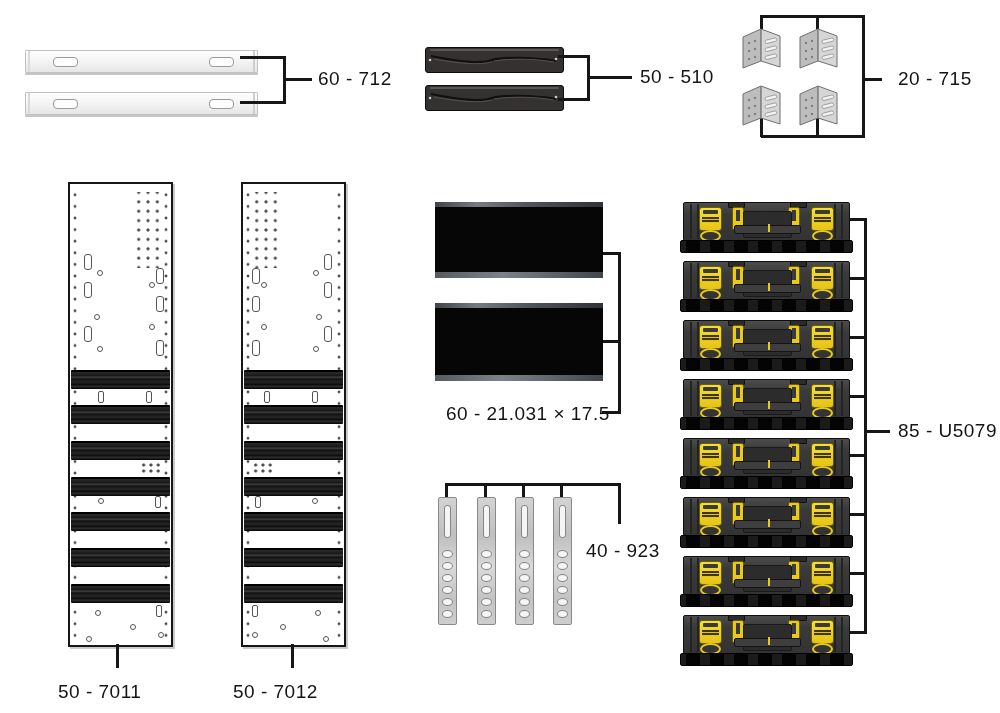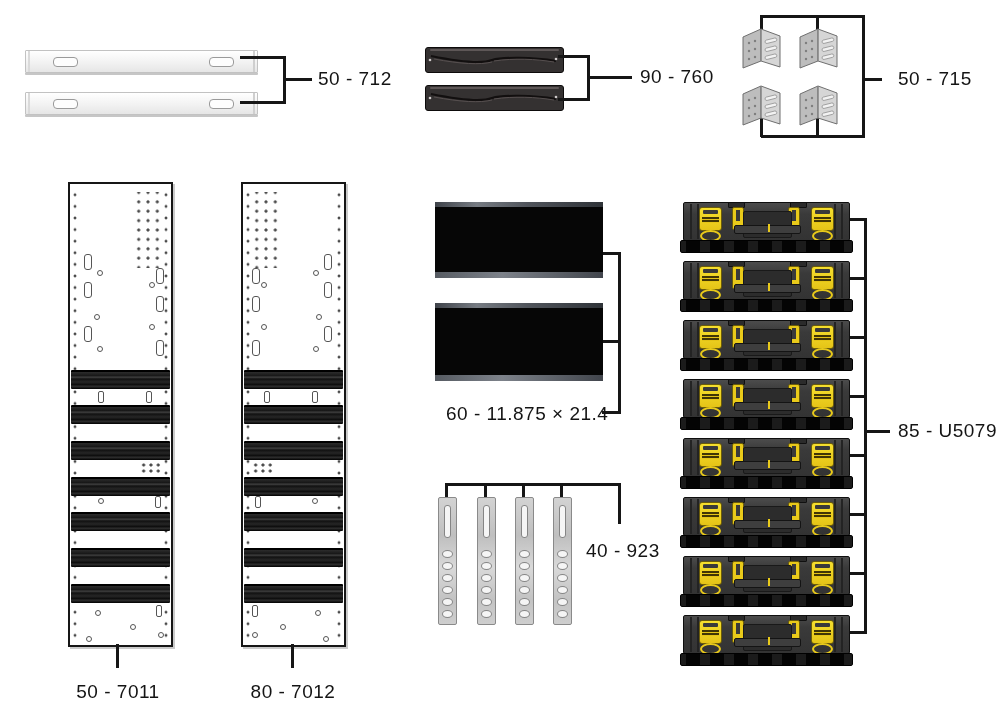--- a/index.html
+++ b/index.html
@@ -3,21 +3,21 @@
 <meta charset="utf-8">
 <style>
   html,body{margin:0;padding:0;background:#ffffff;}
   .canvas{position:relative;width:1000px;height:713px;background:#ffffff;overflow:hidden;
           font-family:"Liberation Sans",sans-serif;}
   
   .ln{position:absolute;background:#161616;}
   .ln.h{height:3px;}
   .ln.v{width:3px;}
   .plabel{position:absolute;font-size:19px;color:#141414;letter-spacing:.5px;white-space:nowrap;}
-  .plabel.center{width:120px;text-align:center;}
+  .plabel.center{width:120px;}
   
   .rail{position:absolute;left:25px;width:231px;height:21px;border:1px solid #c2c2c2;border-radius:1px;
         background:linear-gradient(180deg,#ffffff,#f2f2f2 55%,#e6e6e6);box-shadow:0 2px 0 #c6c6c6;}
   .rail::before{content:"";position:absolute;left:2px;top:0;bottom:0;width:2px;background:#dadada;}
   .rail::after{content:"";position:absolute;right:2px;top:0;bottom:0;width:2px;background:#cfcfcf;}
   .rail .slot{position:absolute;top:6px;width:23px;height:8px;border:1px solid #9a9a9a;border-radius:4px;background:#fdfdfd;}
   .rail .s1{left:27px;} .rail .s2{right:23px;}
   
   .liner{position:absolute;left:425px;width:137px;height:24px;background:#343131;
          border:1px solid #0d0b0b;border-radius:3px;}
@@ -92,21 +92,21 @@
         <i class="slot s2"></i>
       </div>
     <div class="rail" style="top:92px">
         <i class="slot s1"></i>
         <i class="slot s2"></i>
       </div>
     <div class="ln h" style="left:240px;top:56px;width:46px"></div>
     <div class="ln h" style="left:240px;top:101px;width:46px"></div>
     <div class="ln v" style="left:283px;top:56px;height:48px"></div>
     <div class="ln h" style="left:286px;top:78px;width:26px"></div>
-    <div class="plabel" style="left:318px;top:68px">50 - 712</div>
+    <div class="plabel" style="left:318px;top:68px">60 - 712</div>
   </div>
 
   <div>
     <div class="liner" style="top:47px">
       <svg width="135" height="22" viewBox="0 0 135 22">
           <path d="M5 8 C 35 14, 56 16, 66 12 C 76 9, 106 9, 130 13" stroke="#120f0f" stroke-width="2.2" fill="none"></path>
           <path d="M8 11 C 35 16, 54 17, 66 14" stroke="#575050" stroke-width="1" fill="none"></path>
           <path d="M68 13 C 88 10, 110 11, 128 14" stroke="#575050" stroke-width="1" fill="none"></path>
           <circle cx="4" cy="12" r="1.3" fill="#cfcaca"></circle>
           <circle cx="130" cy="11" r="1.3" fill="#cfcaca"></circle>
@@ -118,33 +118,33 @@
           <path d="M8 11 C 35 16, 54 17, 66 14" stroke="#575050" stroke-width="1" fill="none"></path>
           <path d="M68 13 C 88 10, 110 11, 128 14" stroke="#575050" stroke-width="1" fill="none"></path>
           <circle cx="4" cy="12" r="1.3" fill="#cfcaca"></circle>
           <circle cx="130" cy="11" r="1.3" fill="#cfcaca"></circle>
         </svg>
     </div>
     <div class="ln h" style="left:558px;top:55px;width:32px"></div>
     <div class="ln h" style="left:558px;top:98px;width:32px"></div>
     <div class="ln v" style="left:587px;top:55px;height:46px"></div>
     <div class="ln h" style="left:590px;top:76px;width:42px"></div>
-    <div class="plabel" style="left:640px;top:66px">90 - 760</div>
+    <div class="plabel" style="left:640px;top:66px">50 - 510</div>
   </div>
 
   <div>
     <div class="ln h" style="left:761px;top:15px;width:104px"></div>
     <div class="ln v" style="left:760px;top:15px;height:20px"></div>
     <div class="ln v" style="left:816px;top:15px;height:20px"></div>
     <div class="ln h" style="left:761px;top:135px;width:104px"></div>
     <div class="ln v" style="left:760px;top:115px;height:22px"></div>
     <div class="ln v" style="left:816px;top:115px;height:22px"></div>
     <div class="ln v" style="left:862px;top:15px;height:123px"></div>
     <div class="ln h" style="left:864px;top:78px;width:18px"></div>
-    <div class="plabel" style="left:898px;top:68px">50 - 715</div>
+    <div class="plabel" style="left:898px;top:68px">20 - 715</div>
     <div class="bracket" style="left:740px;top:27px"><svg width="43" height="47" viewBox="0 0 43 47">
           <polygon points="21,2 3,10 3,41 21,34" fill="#bdbdbd" stroke="#6f6f6f" stroke-width="1"></polygon>
           <polygon points="21,2 40,9 40,40 21,34" fill="#d6d6d6" stroke="#6f6f6f" stroke-width="1"></polygon>
           <line x1="21" y1="2" x2="21" y2="34" stroke="#8c8c8c"></line>
           <circle cx="9" cy="16" r="1.2" fill="#7d7d7d"></circle>
           <circle cx="15" cy="14" r="1.2" fill="#7d7d7d"></circle>
           <circle cx="9" cy="24" r="1.2" fill="#7d7d7d"></circle>
           <circle cx="15" cy="22" r="1.2" fill="#7d7d7d"></circle>
           <circle cx="9" cy="32" r="1.2" fill="#7d7d7d"></circle>
           <circle cx="15" cy="30" r="1.2" fill="#7d7d7d"></circle>
@@ -262,31 +262,31 @@
       <div class="hclump" style="left:9px;top:278px"></div>
       <i class="dot" style="left:69px;top:314px"></i>
       <i class="gslot" style="left:12px;top:312px"></i>
       <i class="gslot" style="left:9px;top:421px"></i>
       <i class="dot" style="left:72px;top:426px"></i>
       <i class="dot" style="left:37px;top:440px"></i>
       <i class="dot" style="left:9px;top:448px"></i>
       <i class="dot" style="left:80px;top:452px"></i>
     </div>
     <div class="ln v" style="left:291px;top:644px;height:24px"></div>
-    <div class="plabel center" style="left:233px;top:681px">80 - 7012</div>
+    <div class="plabel center" style="left:233px;top:681px">50 - 7012</div>
   </div>
 
   <div>
     <div class="mat" style="top:202px;height:76px"></div>
     <div class="mat" style="top:303px;height:78px"></div>
     <div class="ln h" style="left:603px;top:252px;width:18px"></div>
     <div class="ln h" style="left:603px;top:340px;width:18px"></div>
     <div class="ln v" style="left:618px;top:252px;height:162px"></div>
     <div class="ln h" style="left:602px;top:411px;width:19px"></div>
-    <div class="plabel" style="left:446px;top:403px">60 - 11.875 × 21.4</div>
+    <div class="plabel" style="left:446px;top:403px">60 - 21.031 × 17.5</div>
   </div>
 
   <div>
     <div class="ln h" style="left:445px;top:483px;width:176px"></div>
     <div class="ln v" style="left:445px;top:483px;height:15px"></div>
     <div class="ln v" style="left:484px;top:483px;height:15px"></div>
     <div class="ln v" style="left:522px;top:483px;height:15px"></div>
     <div class="ln v" style="left:560px;top:483px;height:15px"></div>
     <div class="ln v" style="left:618px;top:483px;height:41px"></div>
     <div class="plabel" style="left:586px;top:540px">40 - 923</div>

